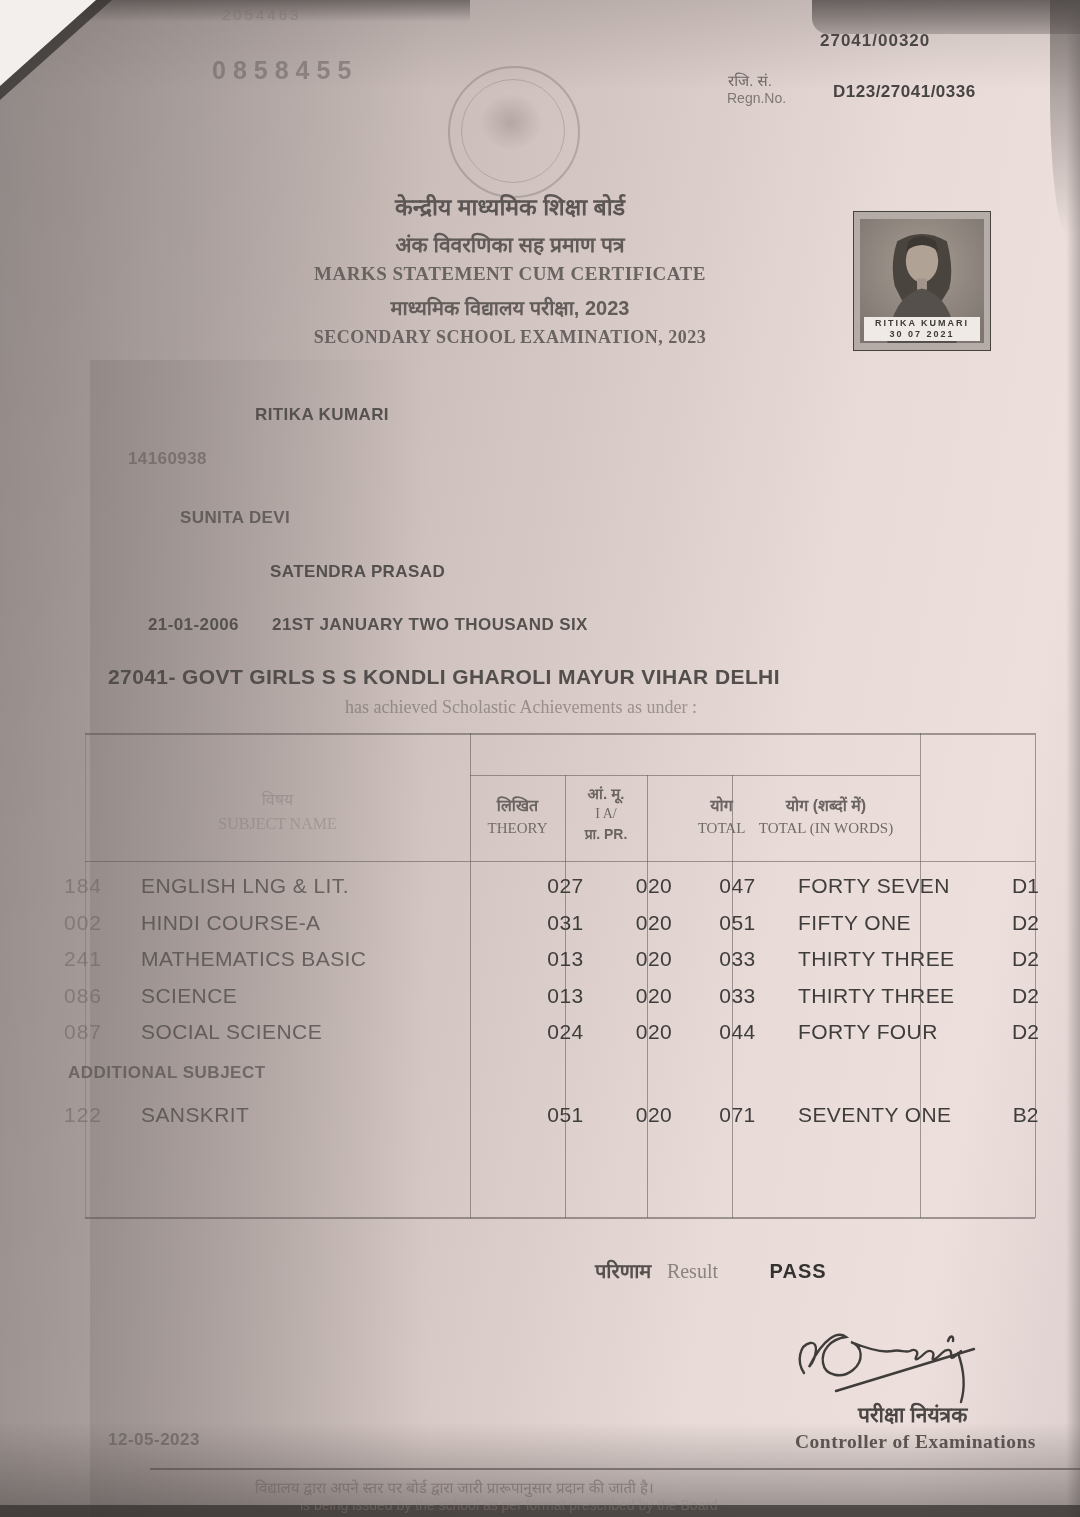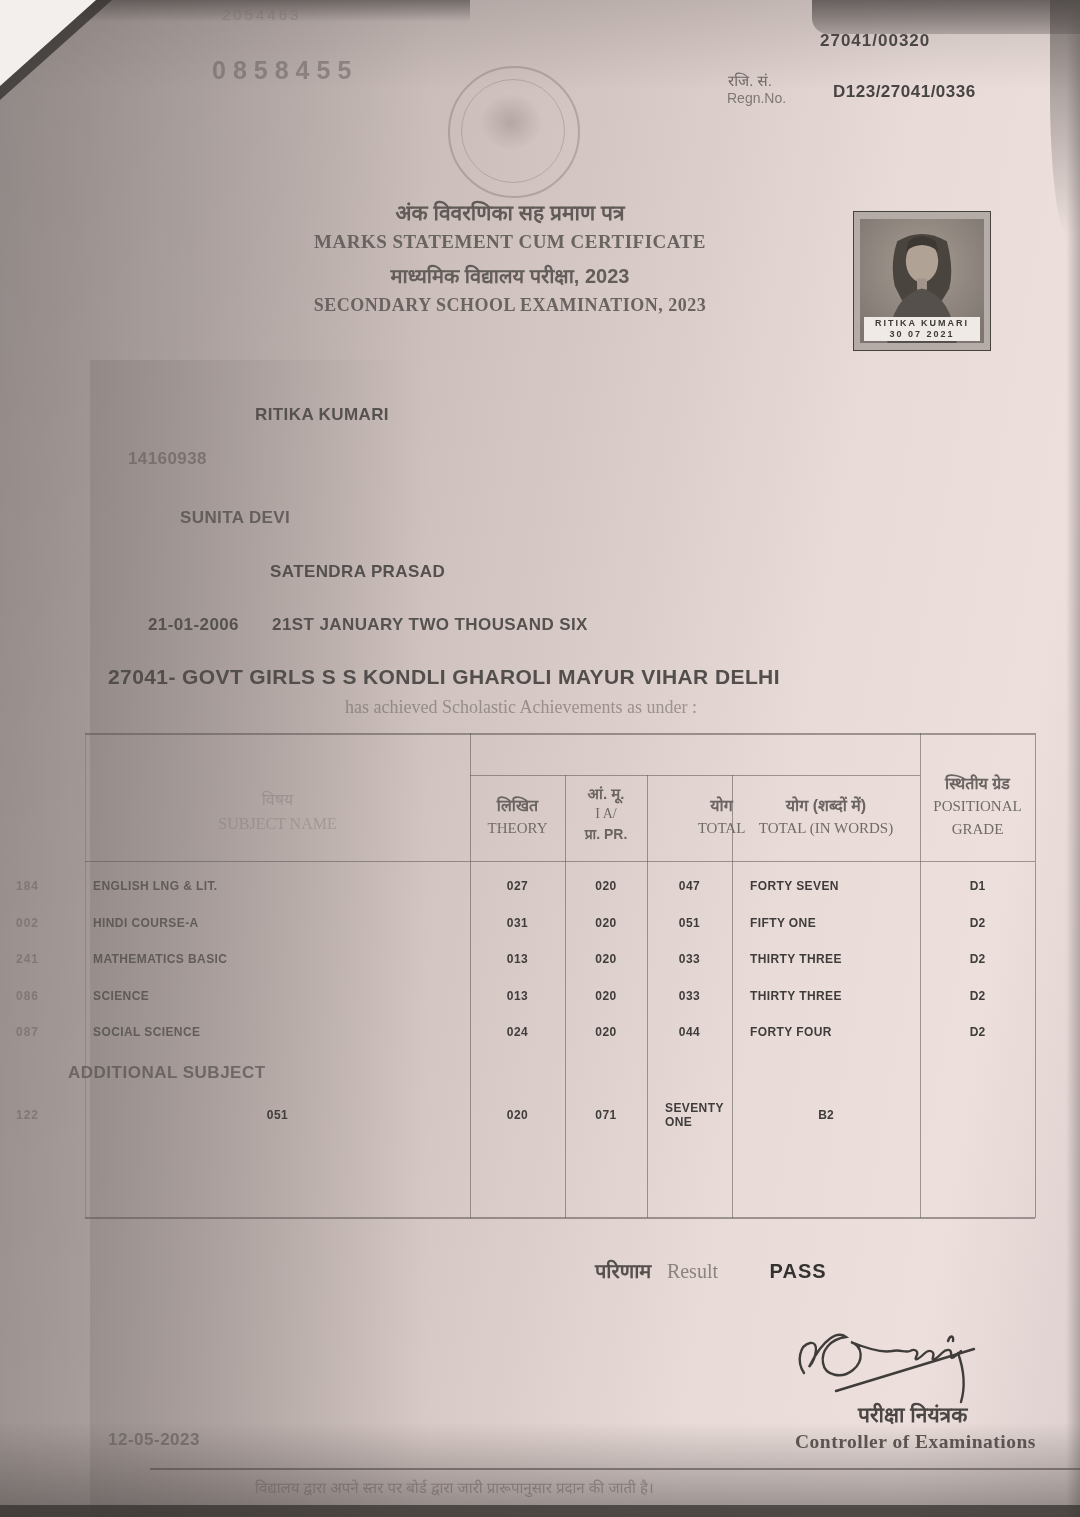--- a/index.html
+++ b/index.html
@@ -77,21 +77,21 @@
 
   .th-hi{font-size:16px;color:#6b6562;font-weight:600;}
   .th-en{font-size:15px;color:#716b67;font-family:"Liberation Serif",serif;}
   .marks-obtained{left:470px;top:740px;width:450px;text-align:center;font-size:18px;color:#6b6562;letter-spacing:1px;}
   .subj-head{left:85px;top:788px;width:385px;text-align:center;color:rgba(118,110,106,.35);line-height:24px;}
   .colhead{position:absolute;text-align:center;line-height:22px;}
   .grade-head{left:920px;top:772px;width:115px;text-align:center;line-height:23px;}
 
   .rows-host{left:0;top:868px;width:1035px;}
   .trow{display:grid;grid-template-columns:85px 385px 95px 82px 85px 188px 115px;
-    height:36.5px;align-items:center;font-weight:bold;font-size:12px;color:#3f3d3b;}
+    height:36.5px;align-items:center;font-weight:normal;font-size:21px;color:#3f3d3b;padding-left:48px;}
   .trow .code{padding-left:16px;color:rgba(104,98,94,.55);letter-spacing:1px;}
   .trow .subj{padding-left:8px;color:rgba(78,75,72,.78);letter-spacing:.4px;}
   .trow .num{text-align:center;letter-spacing:.5px;}
   .trow .words{padding-left:18px;letter-spacing:.4px;}
   .trow .grade{text-align:center;}
   .addl-label{height:44px;display:flex;align-items:center;padding-left:68px;font-weight:bold;
     font-size:17px;color:rgba(84,80,77,.7);letter-spacing:.5px;}
   .trow.addl{height:40px;}
 
   .result-line{left:595px;top:1257px;font-size:20px;}
@@ -130,20 +130,21 @@
   <div class="abs regn-hi">रजि. सं.</div>
   <div class="abs regn-en">Regn.No.</div>
   <div class="abs regn-no">D123/27041/0336</div>
 
   <div class="abs seal">
     <div class="seal-inner"></div>
     <div class="seal-core"></div>
   </div>
 
   <div class="abs header-block">
+    <div class="h-hi1">केन्द्रीय माध्यमिक शिक्षा बोर्ड</div>
     <div class="h-hi2">अंक विवरणिका सह प्रमाण पत्र</div>
     <div class="h-en2 serif">MARKS STATEMENT CUM CERTIFICATE</div>
     <div class="h-hi3">माध्यमिक विद्यालय परीक्षा, 2023</div>
     <div class="h-en3 serif">SECONDARY SCHOOL EXAMINATION, 2023</div>
   </div>
 
   <div class="abs photo">
     <svg viewBox="0 0 100 100">
       <rect x="0" y="0" width="100" height="100" fill="#938b85"></rect>
       <rect x="0" y="0" width="100" height="100" fill="url(#pg)"></rect>
@@ -202,25 +203,20 @@
     <div class="th-hi" style="font-size:14px;">प्रा. PR.</div>
   </div>
   <div class="colhead" style="left:647px;top:795px;width:85px;padding-left:32px;">
     <div class="th-hi">योग</div>
     <div class="th-en">TOTAL</div>
   </div>
   <div class="colhead" style="left:732px;top:795px;width:188px;">
     <div class="th-hi">योग (शब्दों में)</div>
     <div class="th-en">TOTAL (IN WORDS)</div>
   </div>
-  <div class="abs grade-head">
-    <div class="th-hi">स्थितीय ग्रेड</div>
-    <div class="th-en">POSITIONAL</div>
-    <div class="th-en">GRADE</div>
-  </div>
 
   <div class="abs rows-host" id="rows-host">
       <div class="trow">
         <div class="code">184</div>
         <div class="subj">ENGLISH LNG &amp; LIT.</div>
         <div class="num">027</div>
         <div class="num">020</div>
         <div class="num">047</div>
         <div class="words">FORTY SEVEN</div>
         <div class="grade">D1</div>
@@ -257,20 +253,21 @@
         <div class="subj">SOCIAL SCIENCE</div>
         <div class="num">024</div>
         <div class="num">020</div>
         <div class="num">044</div>
         <div class="words">FORTY FOUR</div>
         <div class="grade">D2</div>
       </div>
       <div class="addl-label">ADDITIONAL SUBJECT</div>
       <div class="trow addl">
         <div class="code">122</div>
+        <div class="subj">SANSKRIT</div>
         <div class="num">051</div>
         <div class="num">020</div>
         <div class="num">071</div>
         <div class="words">SEVENTY ONE</div>
         <div class="grade">B2</div>
       </div>
     </div>
 
   <div class="abs result-line">
     <span class="result-hi">परिणाम</span>
@@ -285,14 +282,15 @@
       <path d="M170 38 C175 52 178 70 173 87"></path>
       <path d="M160 26 C162 20 166 20 165 26"></path>
     </g>
   </svg>
   <div class="abs sig-hi">परीक्षा नियंत्रक</div>
   <div class="abs sig-en">Controller of Examinations</div>
 
   <div class="abs issue-date">12-05-2023</div>
   <div class="abs foot-rule"></div>
   <div class="abs foot-hi">विद्यालय द्वारा अपने स्तर पर बोर्ड द्वारा जारी प्रारूपानुसार प्रदान की जाती है।</div>
+  <div class="abs foot-en">is being issued by the school as per format prescribed by the Board</div>
 
 </div>
 
 </body></html>

